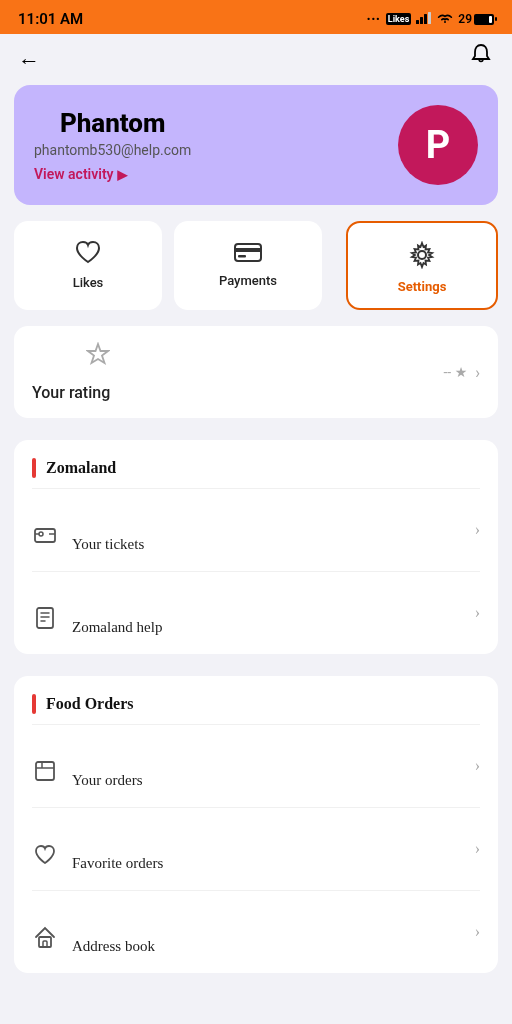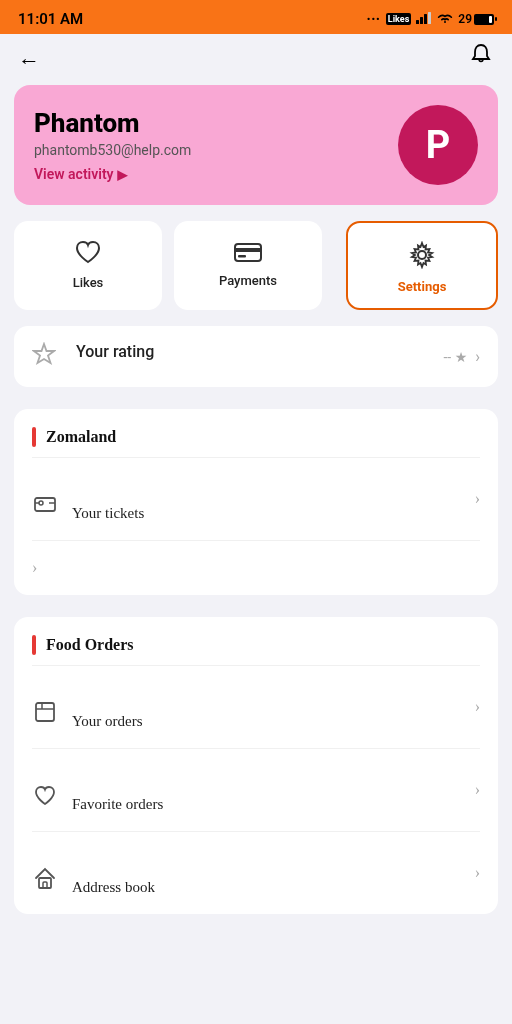--- a/index.html
+++ b/index.html
@@ -48,27 +48,28 @@
       line-height: 1;
     }
     .bell-icon {
       font-size: 22px;
       color: #000;
       cursor: pointer;
     }
 
     
     .profile-card {
-      background: #f9a8d4;
+      background: #c4b5fd;
       border-radius: 16px;
       margin: 0 14px 16px 14px;
       padding: 20px 20px 20px 20px;
       display: flex;
       align-items: center;
       justify-content: space-between;
+      text-align: center;
     }
     .profile-info {}
     .profile-name {
       font-size: 26px;
       font-weight: 800;
       color: #000;
       margin-bottom: 4px;
     }
     .profile-email {
       font-size: 14px;
@@ -145,22 +146,23 @@
       border-radius: 14px;
       margin: 0 14px 22px 14px;
       padding: 16px 18px;
       display: flex;
       align-items: center;
       justify-content: space-between;
       cursor: pointer;
     }
     .rating-left {
       display: flex;
-      align-items: flex-start;
-      gap: 20px;
+      align-items: flex-end;
+      gap: 12px;
+      flex-direction: column;
     }
     .star-icon {
       font-size: 22px;
       color: #aaa;
     }
     .rating-label {
       font-size: 16px;
       color: #222;
       font-weight: 500;
     }
@@ -356,20 +358,27 @@
               <rect x="2" y="6" width="20" height="13" rx="2" stroke="#555" stroke-width="1.8"></rect>
               <path d="M2 11 L8 11 M16 11 L22 11" stroke="#555" stroke-width="1.5"></path>
               <circle cx="8" cy="11" r="2" stroke="#555" stroke-width="1.5" fill="#fff"></circle>
             </svg></span>
           <span class="menu-item-label">Your tickets</span>
         </div>
         <span class="menu-chevron">›</span>
       </div>
       <div class="section-divider"></div>
       <div class="menu-item">
+        <div class="menu-item-left">
+          <span class="menu-item-icon"><svg width="24" height="24" viewBox="0 0 24 24" fill="none">
+              <rect x="4" y="2" width="16" height="20" rx="2" stroke="#555" stroke-width="1.8"></rect>
+              <path d="M8 7 L16 7 M8 11 L16 11 M8 15 L12 15" stroke="#555" stroke-width="1.5" stroke-linecap="round"></path>
+            </svg></span>
+          <span class="menu-item-label">Zomaland help</span>
+        </div>
         <span class="menu-chevron">›</span>
       </div>
     </div>
     <div class="section-card">
       <div class="section-header">
         <div class="section-accent-bar"></div>
         <span class="section-title">Food Orders</span>
       </div>
       <div class="section-divider"></div>
       <div class="menu-item">

